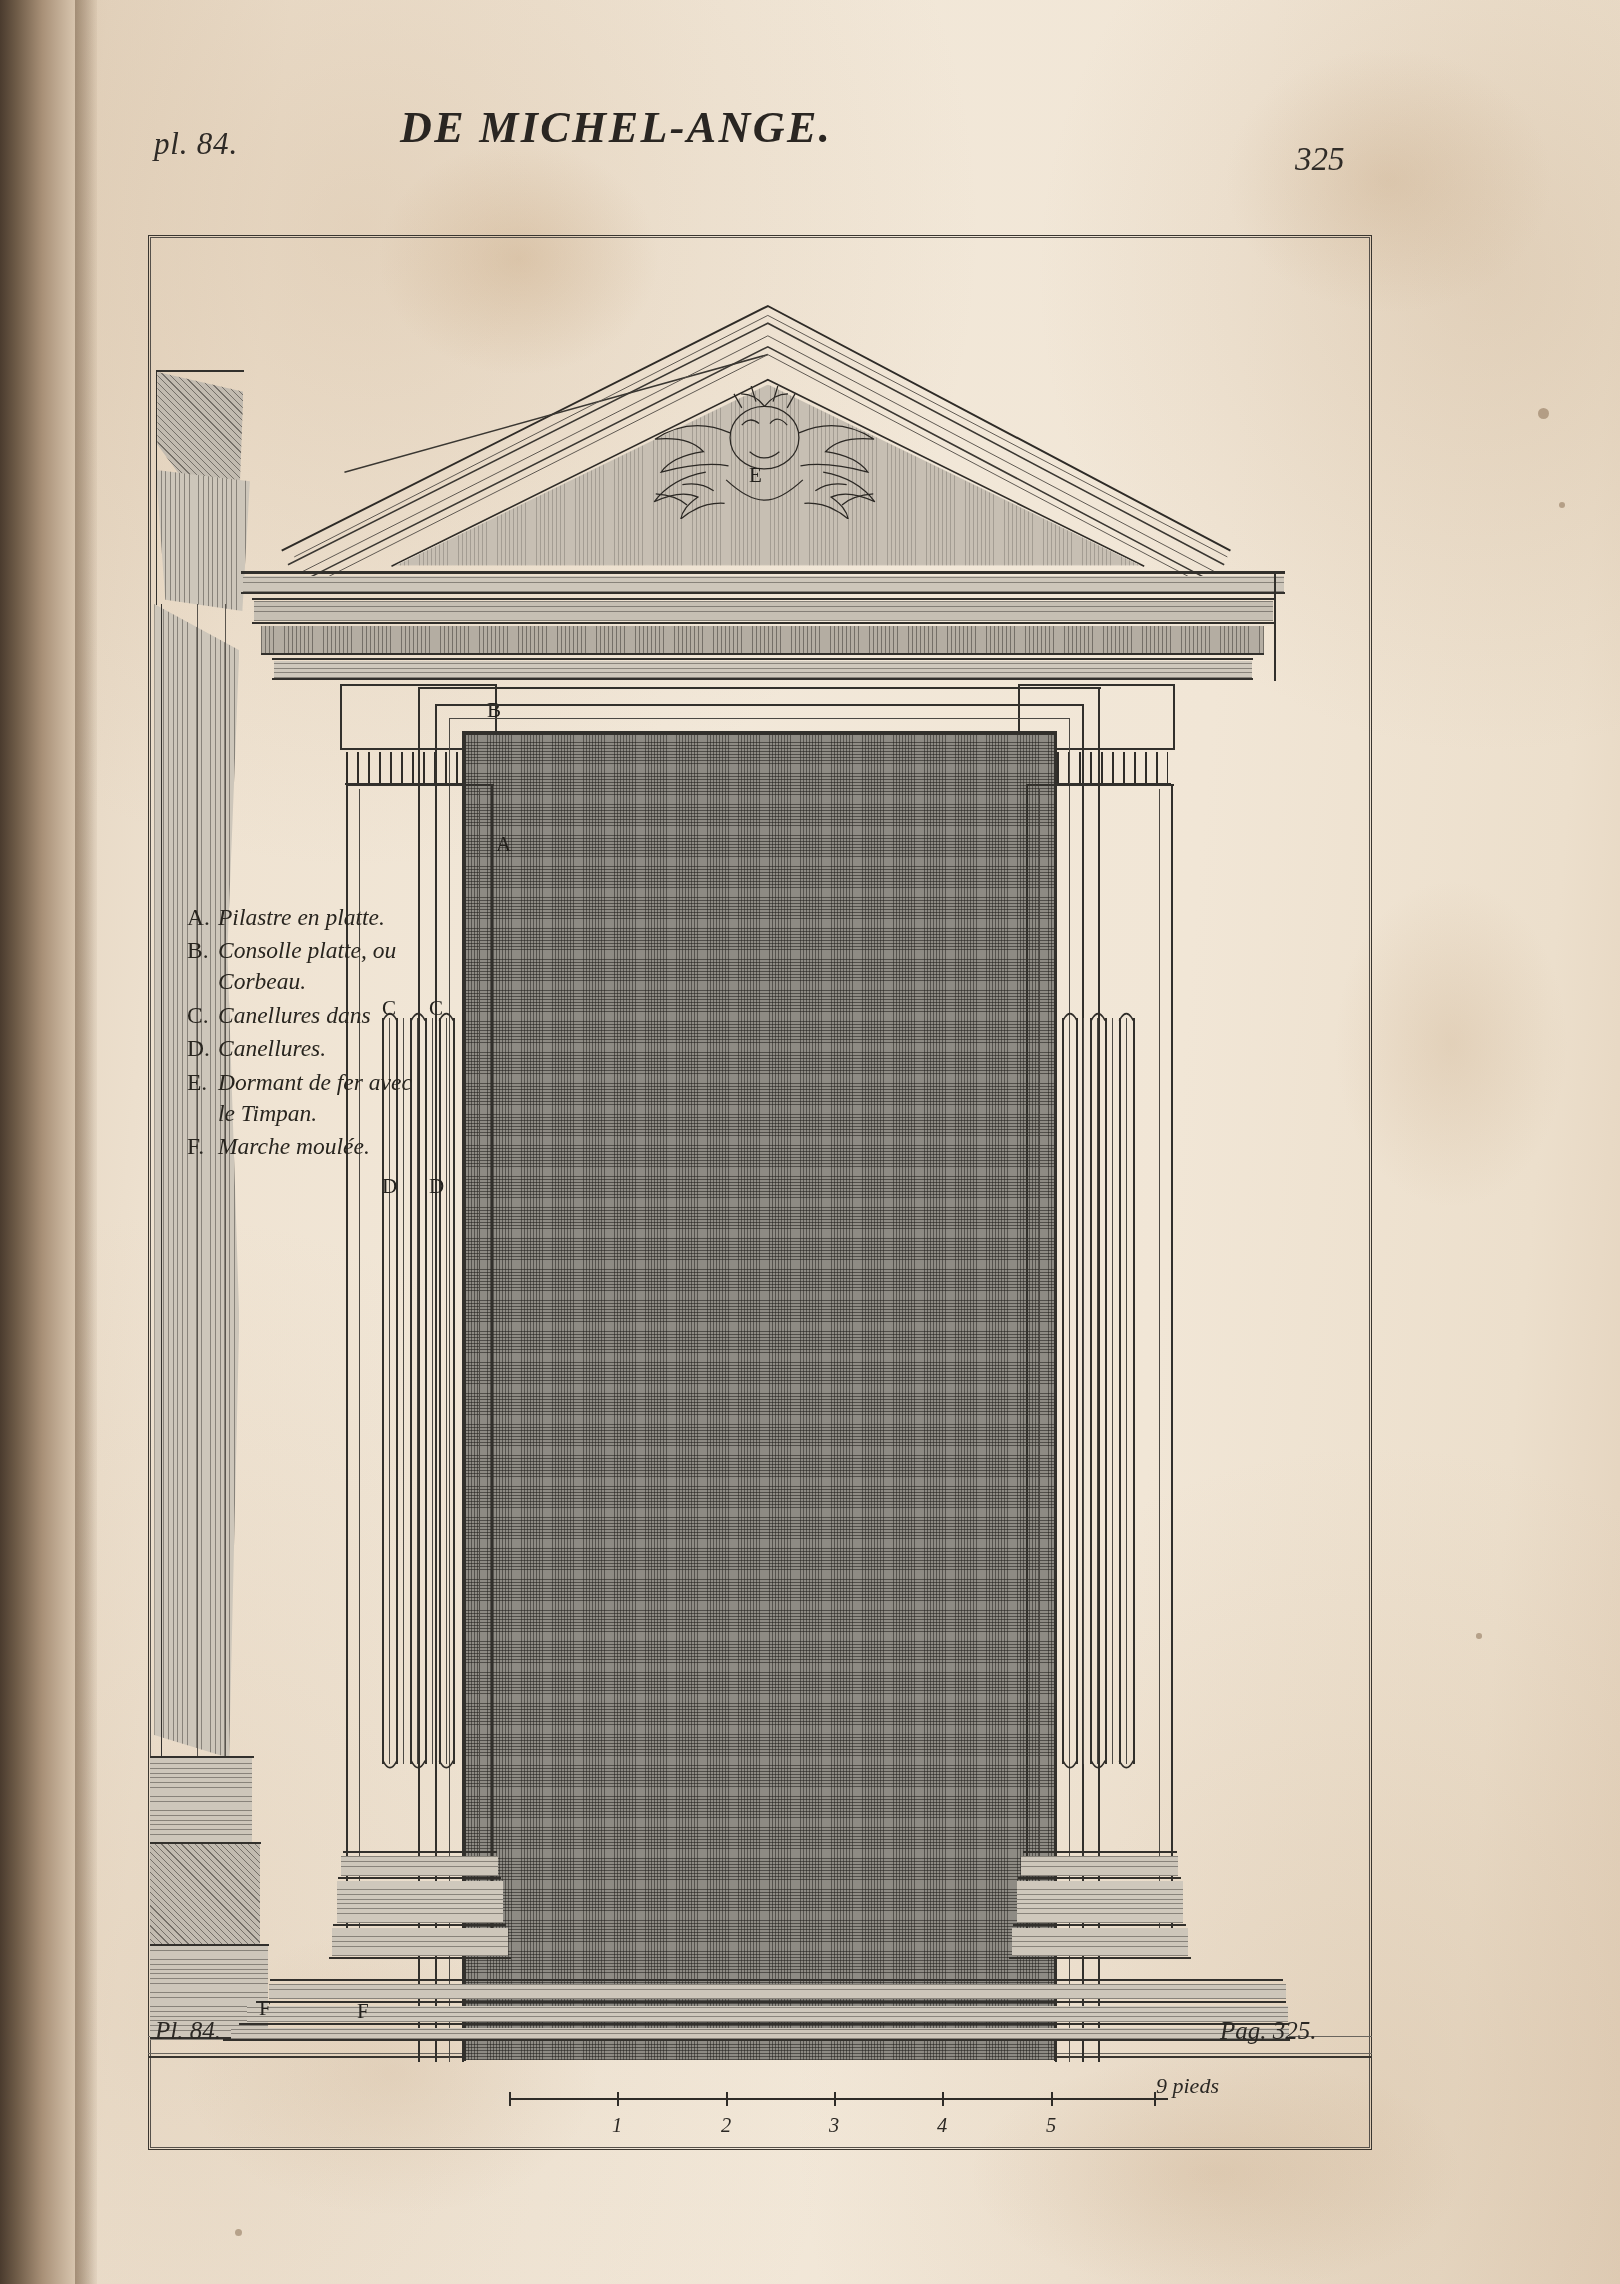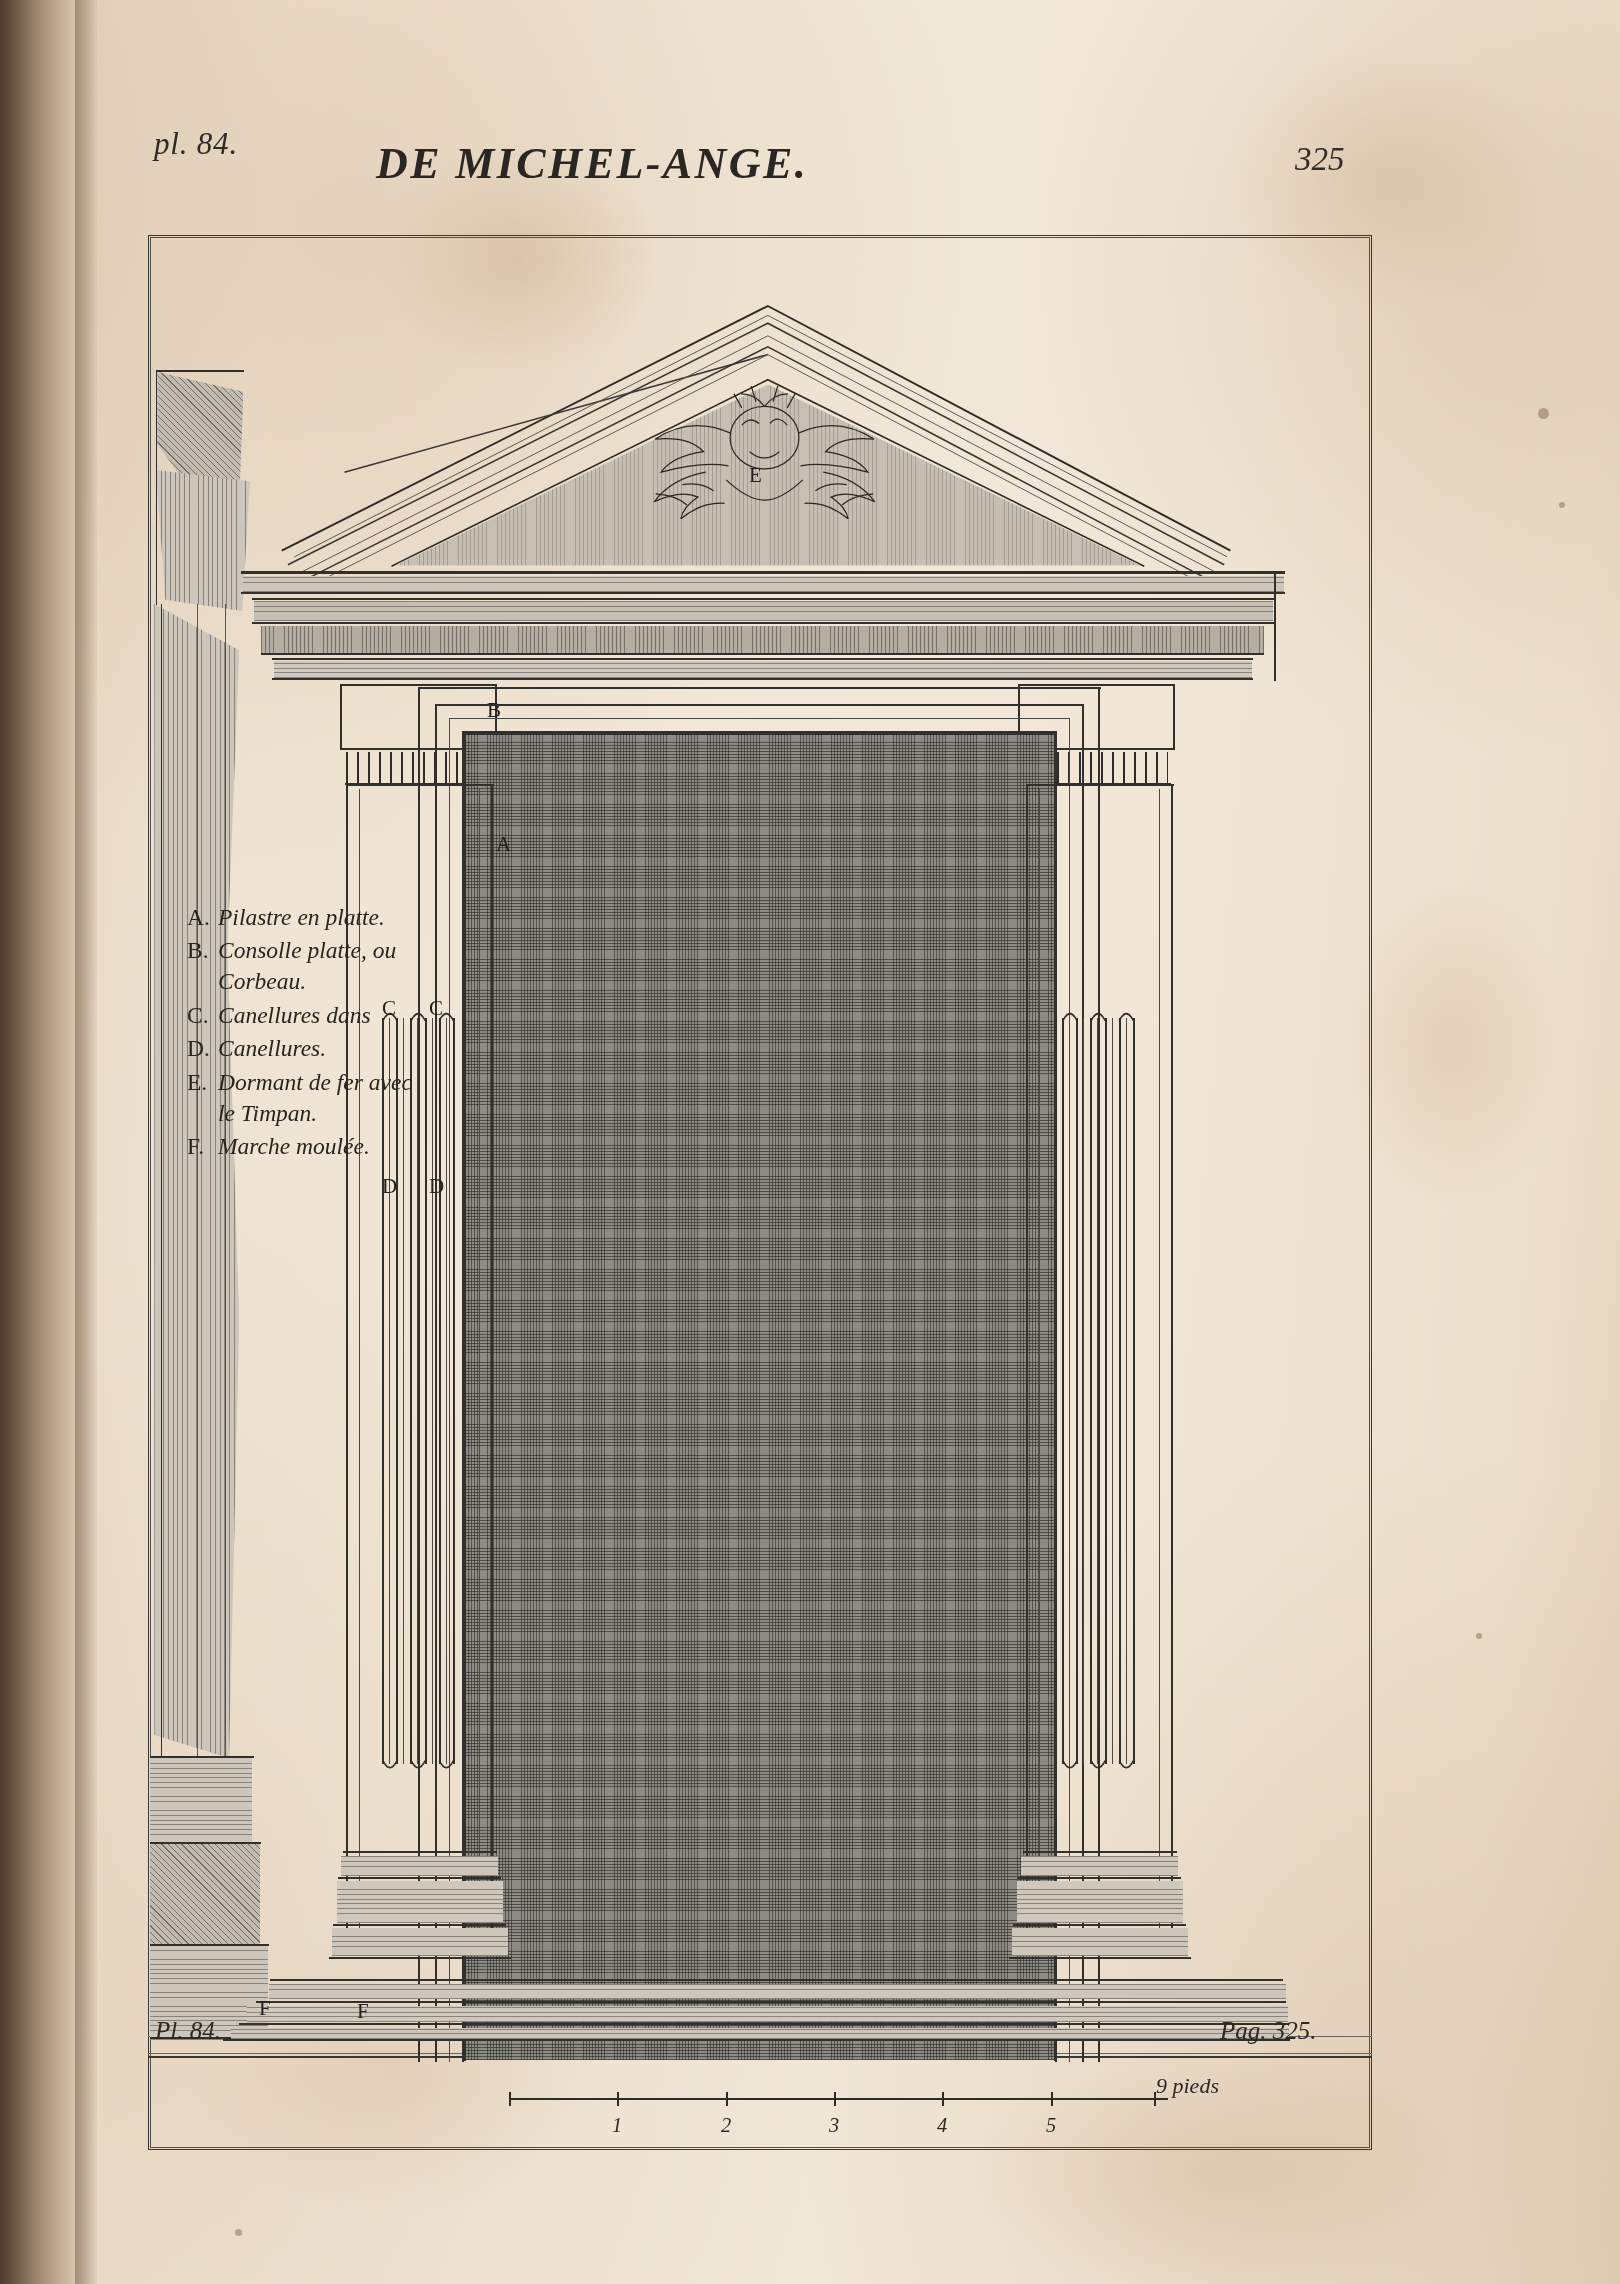--- a/index.html
+++ b/index.html
@@ -55,27 +55,26 @@
   .plate-no-top {
     position: absolute;
     left: 154px; top: 126px;
     font-style: italic;
     font-size: 31px;
     color: #2e2a26;
     letter-spacing: 0.8px;
   }
   .running-title {
     position: absolute;
-    left: 376px; top: 102px;
+    left: 400px; top: 102px;
     font-size: 44px;
     font-style: italic;
     font-weight: bold;
     letter-spacing: 2.4px;
     color: #2a2622;
-    margin-top: 36px;
   }
   .page-no-top {
     position: absolute;
     left: 1295px; top: 141px;
     font-size: 33px;
     font-style: italic;
     color: #2f2b27;
   }
 
   

